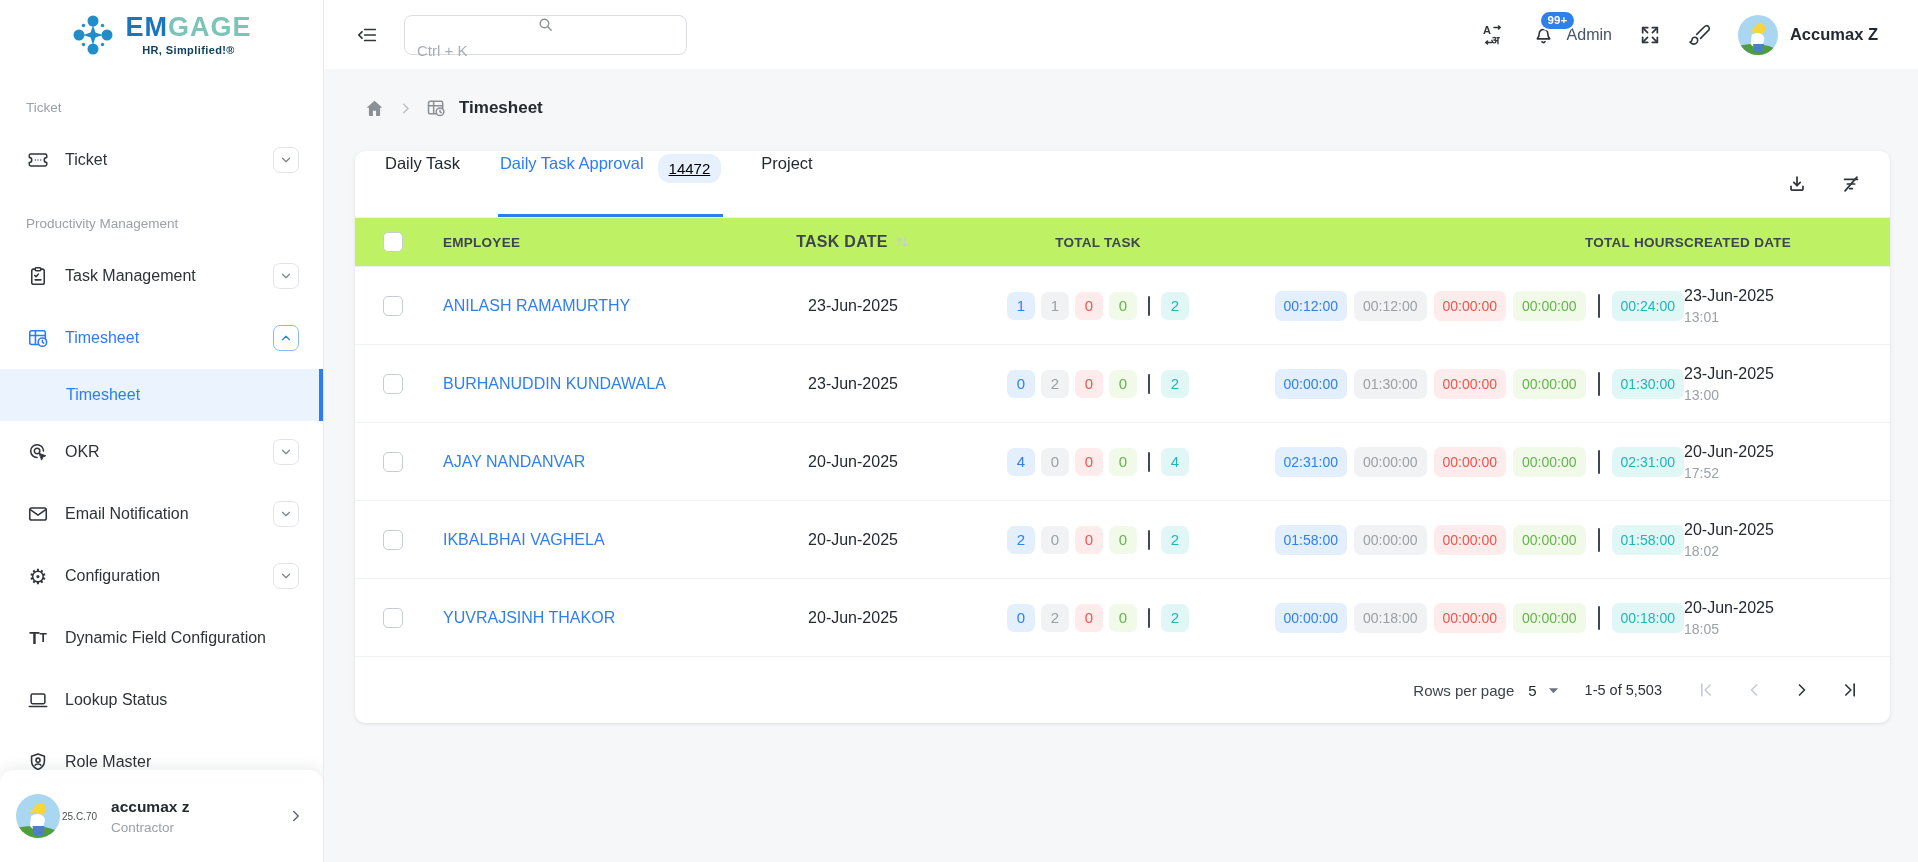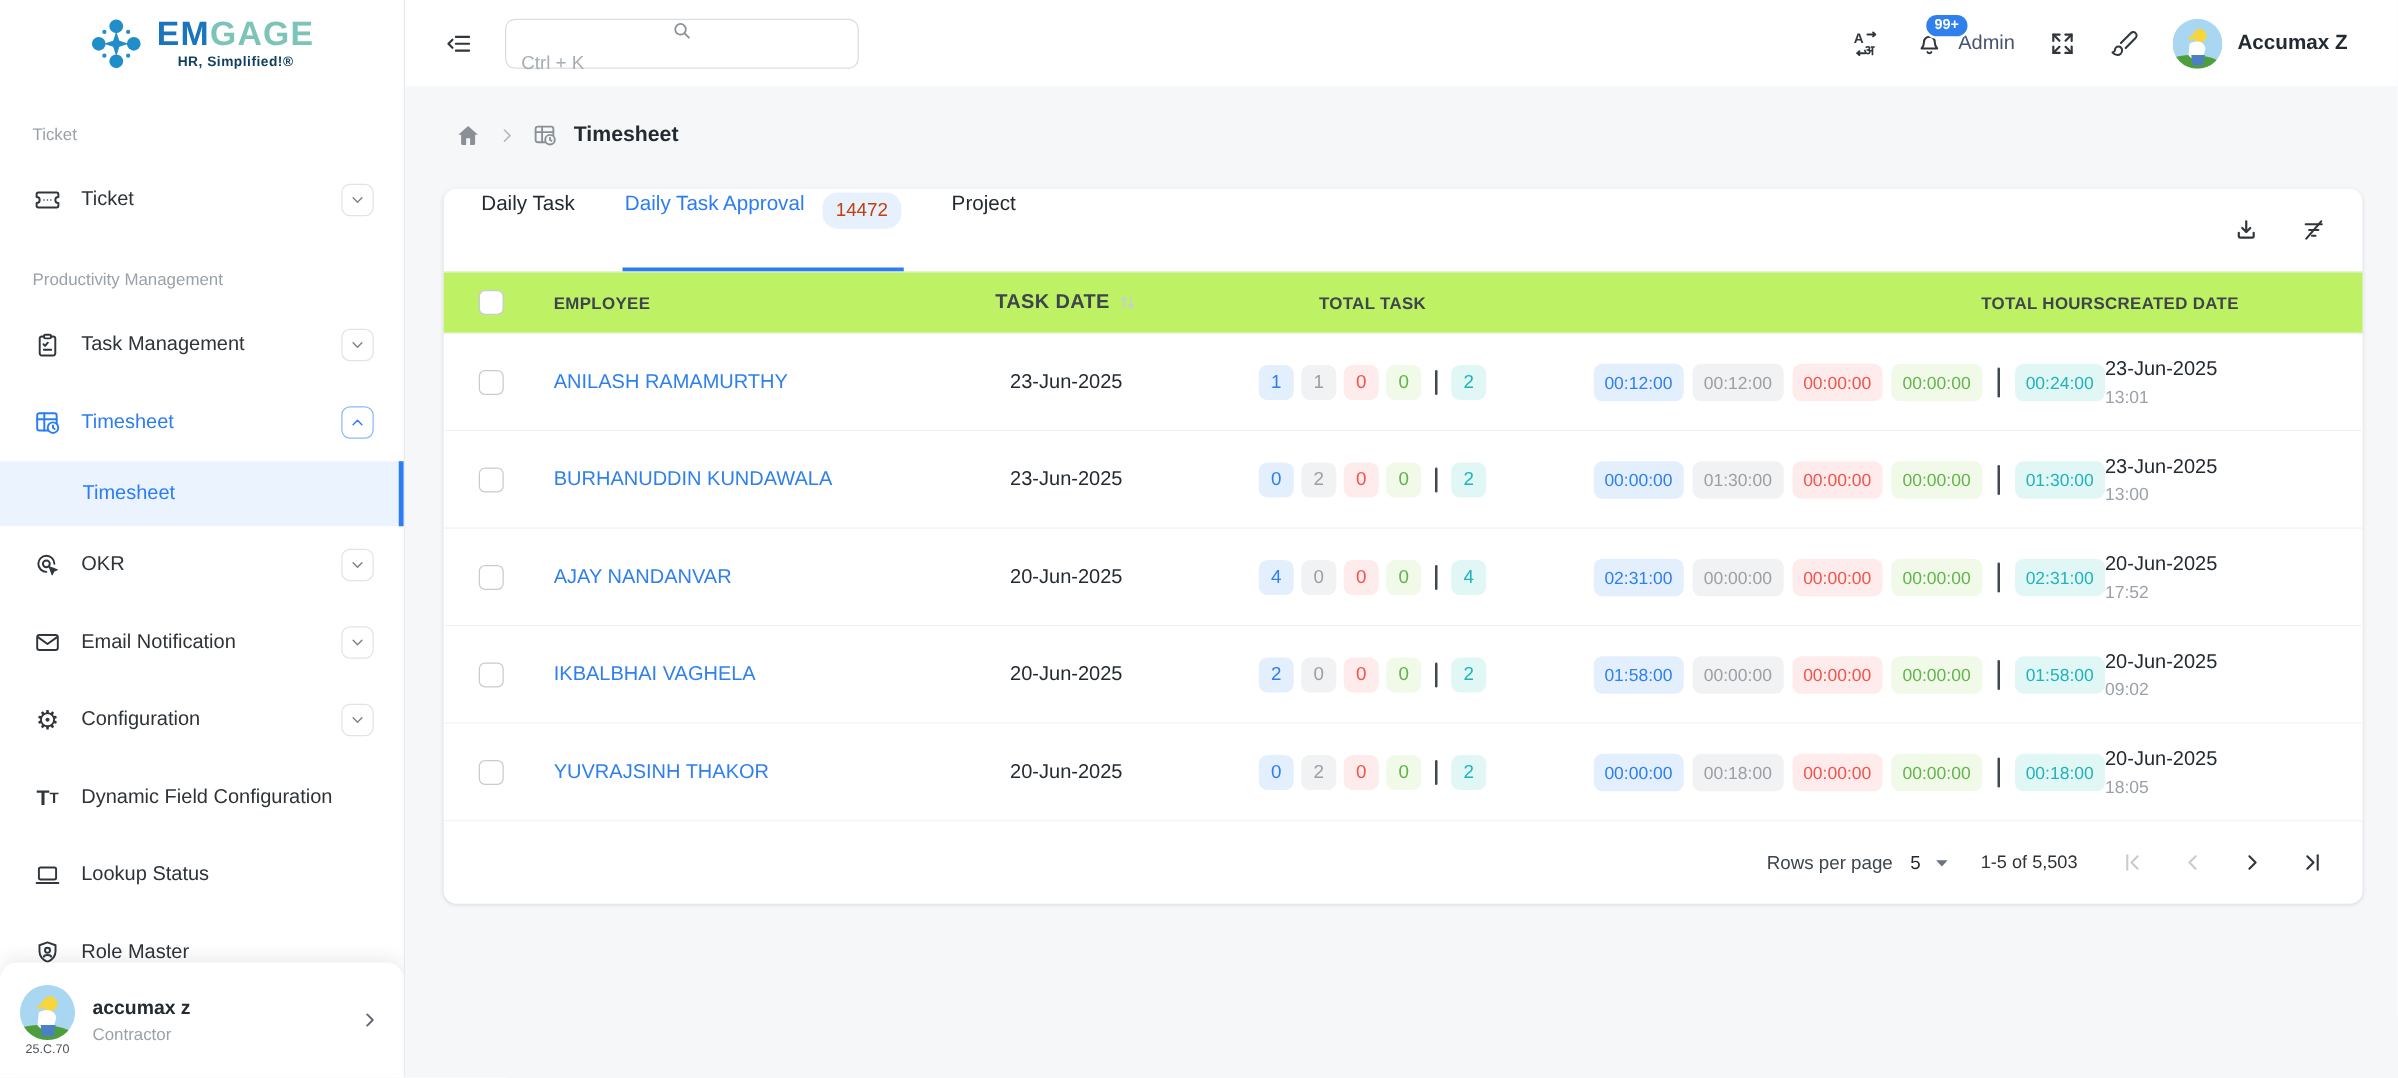--- a/index.html
+++ b/index.html
@@ -24,21 +24,21 @@
   .nav-item.active { color:#2b7cf5; }
   .nav-item.active .nav-icon { color:#2b7cf5; }
   .nav-item.active .chev-box { border-color:#8db9f8; color:#2b7cf5; }
   .sub-item { height:52px; background:#eaf3fe; display:flex; align-items:center; padding-left:66px; font-size:16px; color:#2b7cf5; position:relative; cursor:pointer; }
   .sub-item::after { content:""; position:absolute; right:0; top:0; bottom:0; width:4px; background:#2b7cf5; }
   .glyph-icon { font-size:21px; line-height:1; color:#30363c; }
   .tt-icon { font-weight:700; font-size:17px; color:#30363c; line-height:1; }
   .tt-small { font-size:12px; }
   .user-panel { position:absolute; left:0; right:0; bottom:0; height:92px; background:#fff; box-shadow:0 -3px 14px rgba(30,40,60,.09); border-radius:14px 14px 0 0; display:flex; align-items:center; padding:0 18px 0 16px; gap:14px; }
   .avatar { border-radius:50%; overflow:hidden; display:block; }
-  .user-avatar-wrap { display:flex; flex-direction:column; align-items:center; gap:2px; }
+  .user-avatar-wrap { display:flex; flex-direction:row; align-items:center; gap:2px; }
   .user-version { font-size:10px; color:#4b5157; }
   .user-meta { flex:1; }
   .user-name { font-size:15.5px; font-weight:700; color:#232a31; }
   .user-role { font-size:13.5px; color:#9aa1a9; margin-top:4px; }
   .user-chevron { color:#5f6671; display:flex; }
 
   
   .main { flex:1; display:flex; flex-direction:column; min-width:0; }
   .topbar { height:69px; background:#fff; display:flex; align-items:center; padding:0 40px 0 32px; }
   .collapse-btn { color:#30363c; margin-right:26px; display:flex; cursor:pointer; }
@@ -56,21 +56,21 @@
   .breadcrumb { height:72px; display:flex; align-items:center; padding:6px 0 0 40px; gap:13px; }
   .bc-home { color:#8b9096; display:flex; cursor:pointer; }
   .bc-sep { color:#b7bcc3; display:flex; }
   .bc-icon { color:#8b9096; display:flex; }
   .bc-title { font-size:17px; font-weight:700; }
 
   .card { margin:10px 28px 0 31px; background:#fff; border-radius:10px; box-shadow:0 1px 4px rgba(16,24,40,.08), 0 1px 2px rgba(16,24,40,.04); }
   .tabs-row { height:66px; display:flex; align-items:center; padding:0 28px; }
   .tab { display:flex; align-items:flex-start; height:100%; margin-right:36px; font-size:16.5px; color:#232a31; border-bottom:3px solid transparent; border-top:3px solid transparent; padding:0 2px; cursor:pointer; }
   .tab.active { color:#2b7cf5; border-bottom-color:#2b7cf5; }
-  .tab-badge { margin-left:14px; background:#e7f1fe; color:#c2410c; font-size:15px; padding:6px 11px; border-radius:12px; }
+  .tab-badge { margin-left:14px; background:#e7f1fe; color:#000000; font-size:15px; padding:6px 11px; border-radius:12px;text-decoration:underline; }
   .tabs-actions { margin-left:auto; display:flex; gap:32px; color:#6b7280; }
 
   .thead, .trow { display:flex; align-items:center; padding:0 28px; }
   .thead { height:50px; background:#bef264; border-top:1px solid #eef0f2; border-bottom:1px solid #eceef1; font-size:13.5px; font-weight:700; color:#3e454d; letter-spacing:.02em; }
   .trow { height:78px; border-bottom:1px solid #f1f2f4; background:#fff; }
   .col-check { width:60px; display:flex; }
   .checkbox { width:20px; height:20px; border:1.6px solid #c6ccd2; border-radius:5px; background:#fff; cursor:pointer; }
   .col-emp { width:300px; }
   .emp-link { color:#2f80ed; font-size:16px; text-decoration:none; cursor:pointer; }
   .col-date { width:220px; display:flex; align-items:center; justify-content:center; gap:6px; font-size:16px; }
@@ -537,21 +537,21 @@
           <div class="col-hours">
             <span class="hb c-blue">01:58:00</span>
             <span class="hb c-gray">00:00:00</span>
             <span class="hb c-red">00:00:00</span>
             <span class="hb c-green">00:00:00</span>
             <span class="sep sep-tall"></span>
             <span class="hb c-teal">01:58:00</span>
           </div>
           <div class="col-created">
             <div class="cdate">20-Jun-2025</div>
-            <div class="ctime">09:02</div>
+            <div class="ctime">18:02</div>
           </div>
         </div>
 
         <div class="trow">
           <div class="col-check">
               <span class="checkbox"></span>
             </div>
           <div class="col-emp"><a class="emp-link">YUVRAJSINH THAKOR</a></div>
           <div class="col-date">20-Jun-2025</div>
           <div class="col-task">

